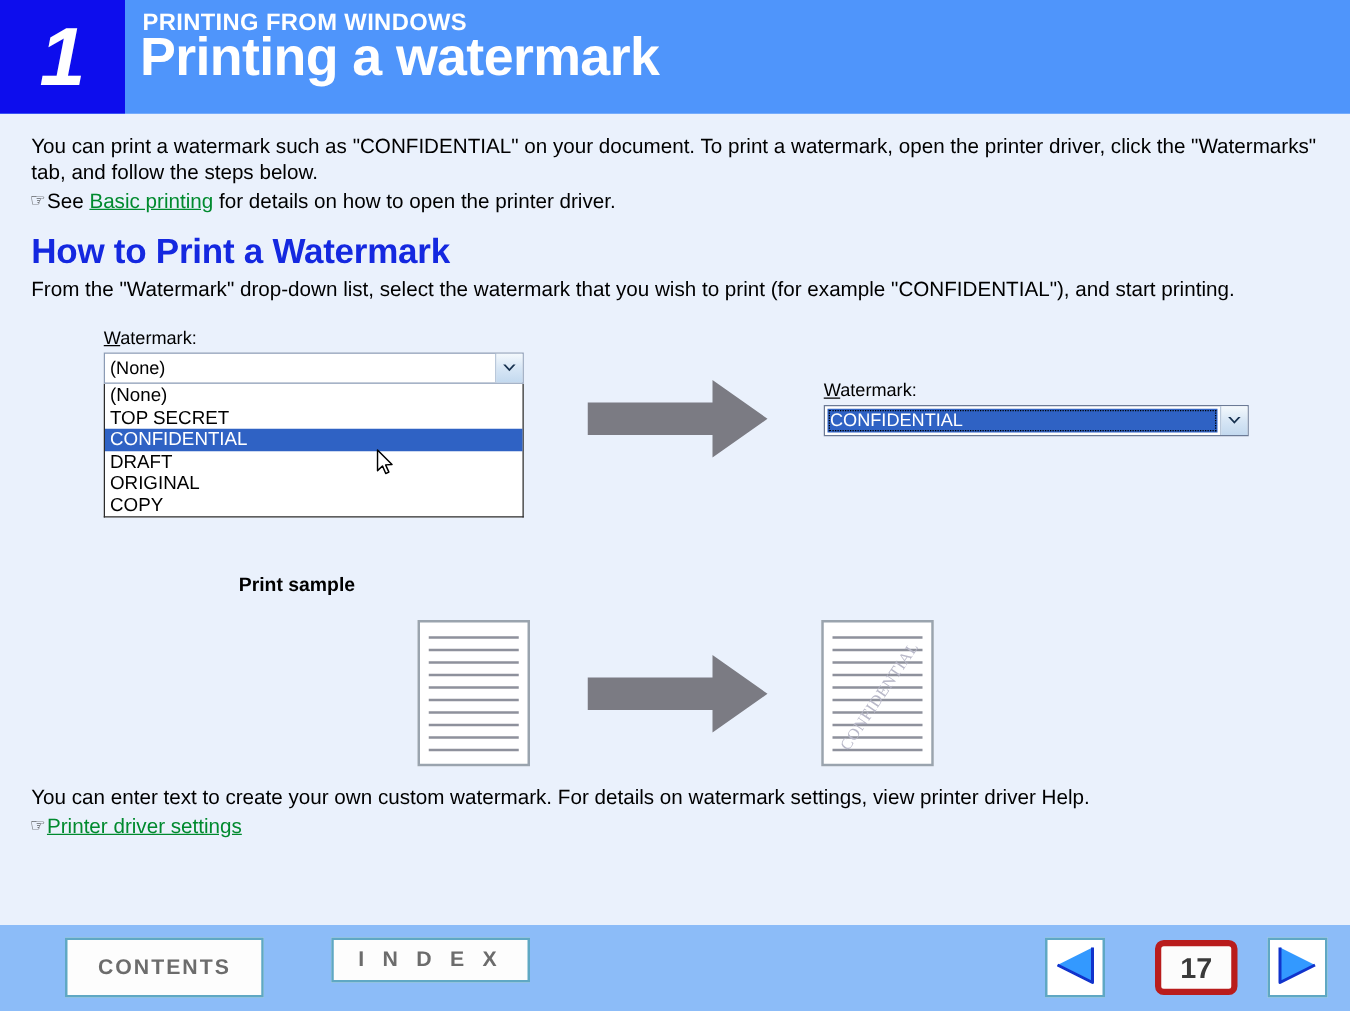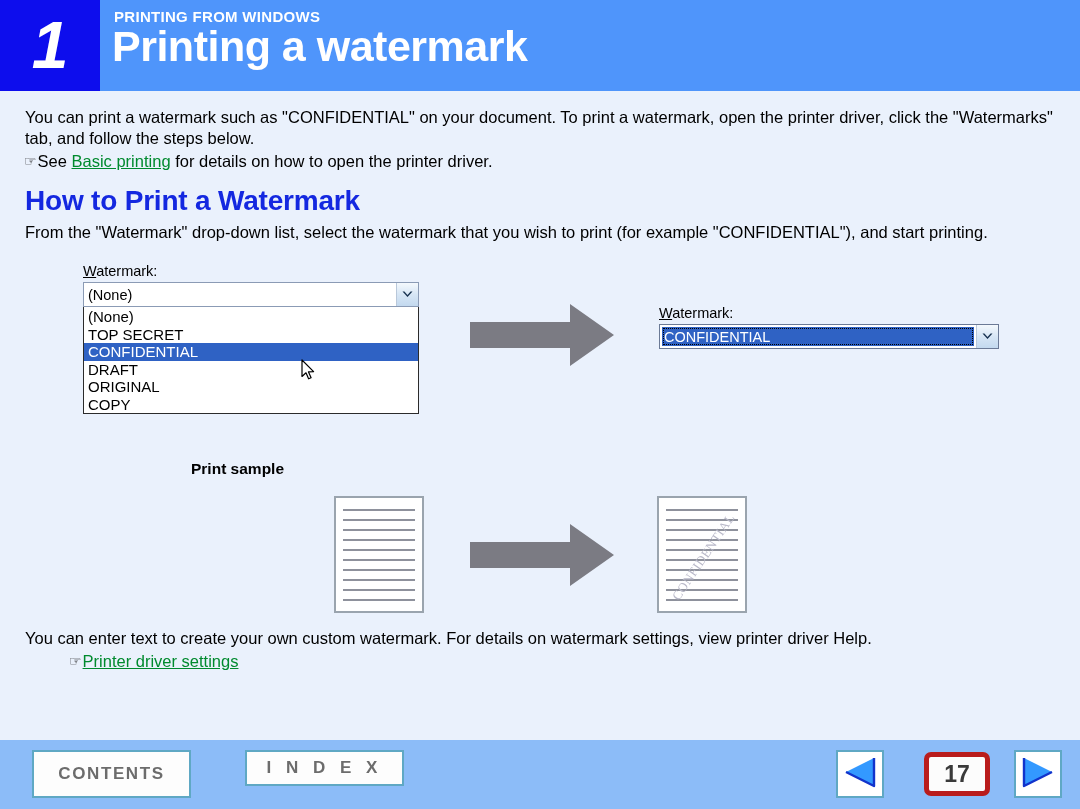--- a/index.html
+++ b/index.html
@@ -38,21 +38,21 @@
     font-weight: bold;
     font-style: italic;
     line-height: 91px;
     text-align: center;
     font-family: "Liberation Sans", sans-serif;
   }
   .header-eyebrow {
     position: absolute;
     left: 114px; top: 8px;
     color: #ffffff;
-    font-size: 15px;
+    font-size: 19px;
     font-weight: bold;
     letter-spacing: 0.3px;
   }
   .header-title {
     position: absolute;
     left: 112px; top: 22px;
     color: #ffffff;
     font-size: 43px;
     font-weight: bold;
     letter-spacing: -0.5px;
@@ -63,21 +63,21 @@
   .para {
     position: absolute;
     color: #000000;
     font-size: 16.5px;
     line-height: 21px;
   }
   .intro-para  { left: 25px; top: 107px; width: 1030px; }
   .see-line    { left: 24px; top: 151px; width: 800px; white-space: nowrap; }
   .howto-para  { left: 25px; top: 222px; width: 1040px; white-space: nowrap; }
   .enter-para  { left: 25px; top: 628px; width: 1030px; white-space: nowrap; }
-  .driver-line { left: 24px; top: 651px; width: 800px; white-space: nowrap; margin-left: 45px; }
+  .driver-line { left: 24px; top: 651px; width: 800px; white-space: nowrap; }
 
   .hand-icon {
     font-size: 14px;
     color: #1a1a1a;
     vertical-align: 1px;
     margin-right: 1px;
     font-family: "DejaVu Sans", sans-serif;
   }
   .doclink {
     color: #008a2e;
@@ -237,20 +237,21 @@
     background: #fdfdfd;
     border: 2px solid #5fa8c4;
     box-sizing: border-box;
     display: flex;
     align-items: center;
     justify-content: center;
     color: #6c6c6c;
     font-size: 17px;
     font-weight: bold;
     cursor: pointer;
+    margin-left: 20px;
   }
   .nav-btn.contents { left: 32px;  top: 10px; width: 159px; height: 48px; letter-spacing: 1.6px; }
   .nav-btn.index    { left: 245px; top: 10px; width: 159px; height: 36px; letter-spacing: 5px; }
 
   .arrow-btn {
     position: absolute;
     width: 48px; height: 48px;
     top: 10px;
     background: #ffffff;
     border: 2px solid #5fa8c4;

